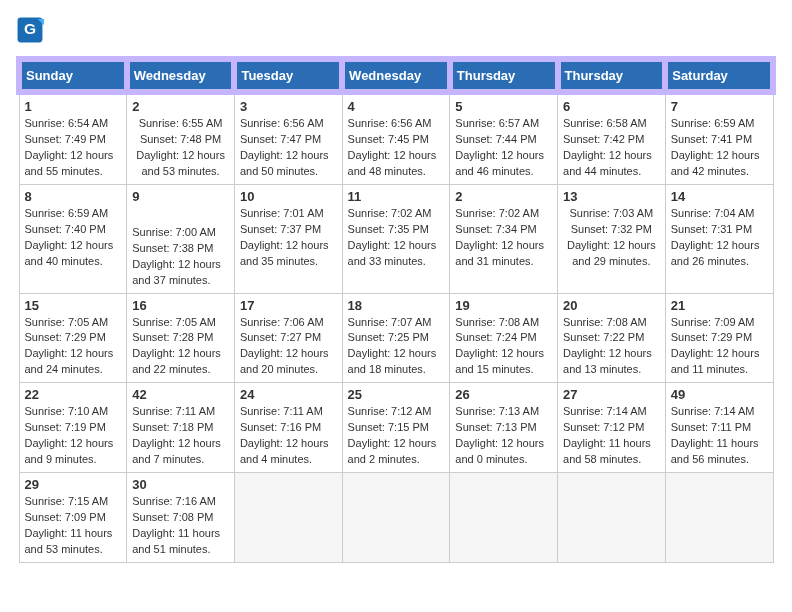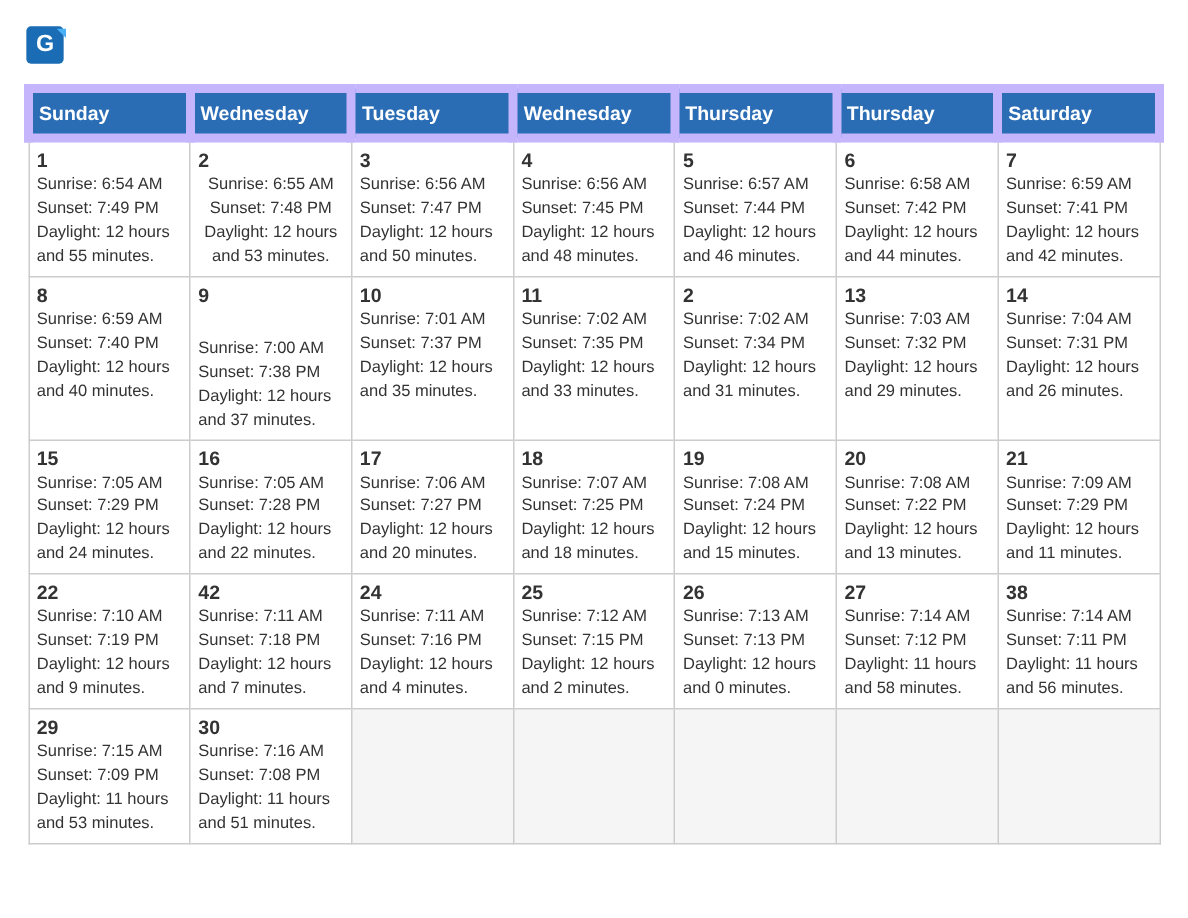--- a/index.html
+++ b/index.html
@@ -207,21 +207,21 @@
         </td>
         <td>
           <span class="day-num">2</span>
           <div class="day-info" style="white-space: pre-line;">Sunrise: 7:02 AM
 Sunset: 7:34 PM
 Daylight: 12 hours
 and 31 minutes.</div>
         </td>
         <td>
           <span class="day-num">13</span>
-          <div class="day-info" style="white-space: pre-line;">Sunrise: 7:03 AM
+          <div class="day-info" style="white-space: pre-line; text-align: center;">Sunrise: 7:03 AM
 Sunset: 7:32 PM
 Daylight: 12 hours
 and 29 minutes.</div>
         </td>
         <td>
           <span class="day-num">14</span>
           <div class="day-info" style="white-space: pre-line;">Sunrise: 7:04 AM
 Sunset: 7:31 PM
 Daylight: 12 hours
 and 26 minutes.</div>
@@ -315,21 +315,21 @@
 and 0 minutes.</div>
         </td>
         <td>
           <span class="day-num">27</span>
           <div class="day-info" style="white-space: pre-line;">Sunrise: 7:14 AM
 Sunset: 7:12 PM
 Daylight: 11 hours
 and 58 minutes.</div>
         </td>
         <td>
-          <span class="day-num">38</span>
+          <span class="day-num">49</span>
           <div class="day-info" style="white-space: pre-line;">Sunrise: 7:14 AM
 Sunset: 7:11 PM
 Daylight: 11 hours
 and 56 minutes.</div>
         </td>
       </tr>
       <tr>
         <td>
           <span class="day-num">29</span>
           <div class="day-info" style="white-space: pre-line;">Sunrise: 7:15 AM

